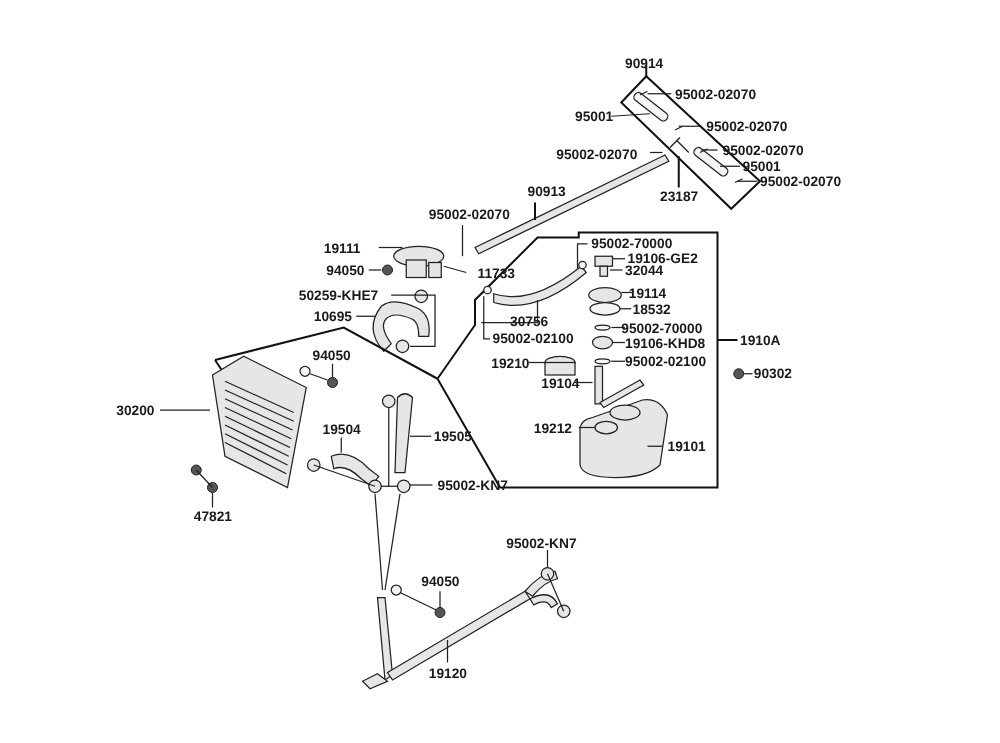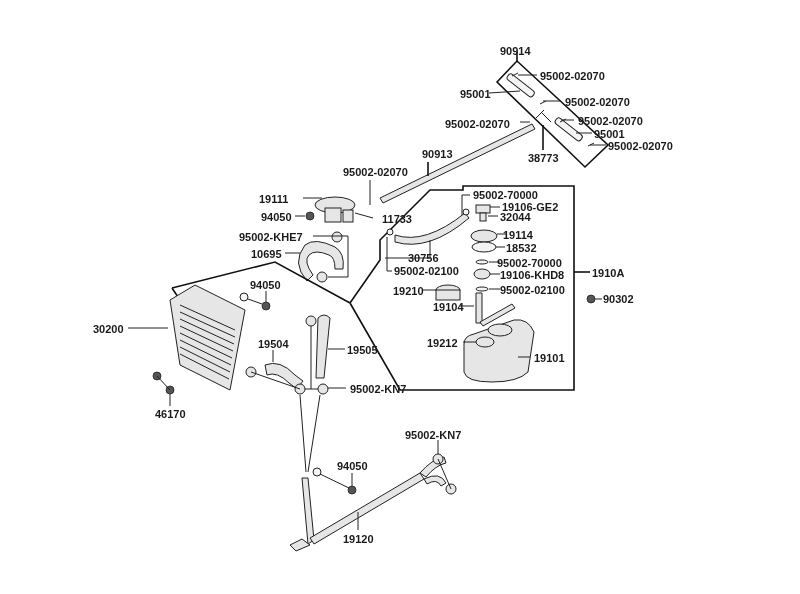--- a/index.html
+++ b/index.html
@@ -158,27 +158,27 @@
 
 
 <div class="lbl" style="left:500px;top:45px">90914</div>
 <div class="lbl" style="left:540px;top:70px">95002-02070</div>
 <div class="lbl" style="left:460px;top:88px">95001</div>
 <div class="lbl" style="left:565px;top:96px">95002-02070</div>
 <div class="lbl" style="left:445px;top:118px">95002-02070</div>
 <div class="lbl" style="left:578px;top:115px">95002-02070</div>
 <div class="lbl" style="left:594px;top:128px">95001</div>
 <div class="lbl" style="left:608px;top:140px">95002-02070</div>
-<div class="lbl" style="left:528px;top:152px">38773</div>
+<div class="lbl" style="left:528px;top:152px">23187</div>
 <div class="lbl" style="left:422px;top:148px">90913</div>
 <div class="lbl" style="left:343px;top:166px">95002-02070</div>
 <div class="lbl" style="left:259px;top:193px">19111</div>
 <div class="lbl" style="left:261px;top:211px">94050</div>
 <div class="lbl" style="left:382px;top:213px">11733</div>
-<div class="lbl" style="left:239px;top:231px">95002-KHE7</div>
+<div class="lbl" style="left:239px;top:231px">50259-KHE7</div>
 <div class="lbl" style="left:251px;top:248px">10695</div>
 <div class="lbl" style="left:408px;top:252px">30756</div>
 <div class="lbl" style="left:394px;top:265px">95002-02100</div>
 <div class="lbl" style="left:473px;top:189px">95002-70000</div>
 <div class="lbl" style="left:502px;top:201px">19106-GE2</div>
 <div class="lbl" style="left:500px;top:211px">32044</div>
 <div class="lbl" style="left:503px;top:229px">19114</div>
 <div class="lbl" style="left:506px;top:242px">18532</div>
 <div class="lbl" style="left:497px;top:257px">95002-70000</div>
 <div class="lbl" style="left:500px;top:269px">19106-KHD8</div>
@@ -187,17 +187,17 @@
 <div class="lbl" style="left:393px;top:285px">19210</div>
 <div class="lbl" style="left:603px;top:293px">90302</div>
 <div class="lbl" style="left:433px;top:301px">19104</div>
 <div class="lbl" style="left:427px;top:337px">19212</div>
 <div class="lbl" style="left:534px;top:352px">19101</div>
 <div class="lbl" style="left:250px;top:279px">94050</div>
 <div class="lbl" style="left:93px;top:323px">30200</div>
 <div class="lbl" style="left:258px;top:338px">19504</div>
 <div class="lbl" style="left:347px;top:344px">19505</div>
 <div class="lbl" style="left:350px;top:383px">95002-KN7</div>
-<div class="lbl" style="left:155px;top:408px">46170</div>
+<div class="lbl" style="left:155px;top:408px">47821</div>
 <div class="lbl" style="left:405px;top:429px">95002-KN7</div>
 <div class="lbl" style="left:337px;top:460px">94050</div>
 <div class="lbl" style="left:343px;top:533px">19120</div>
 </div>
 
 </body></html>

